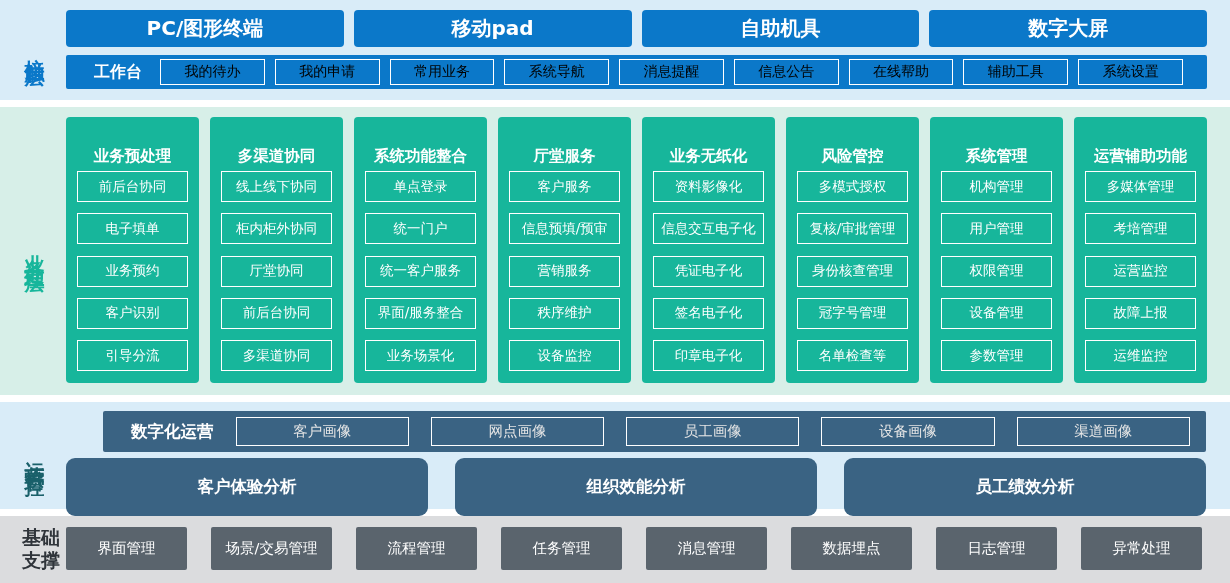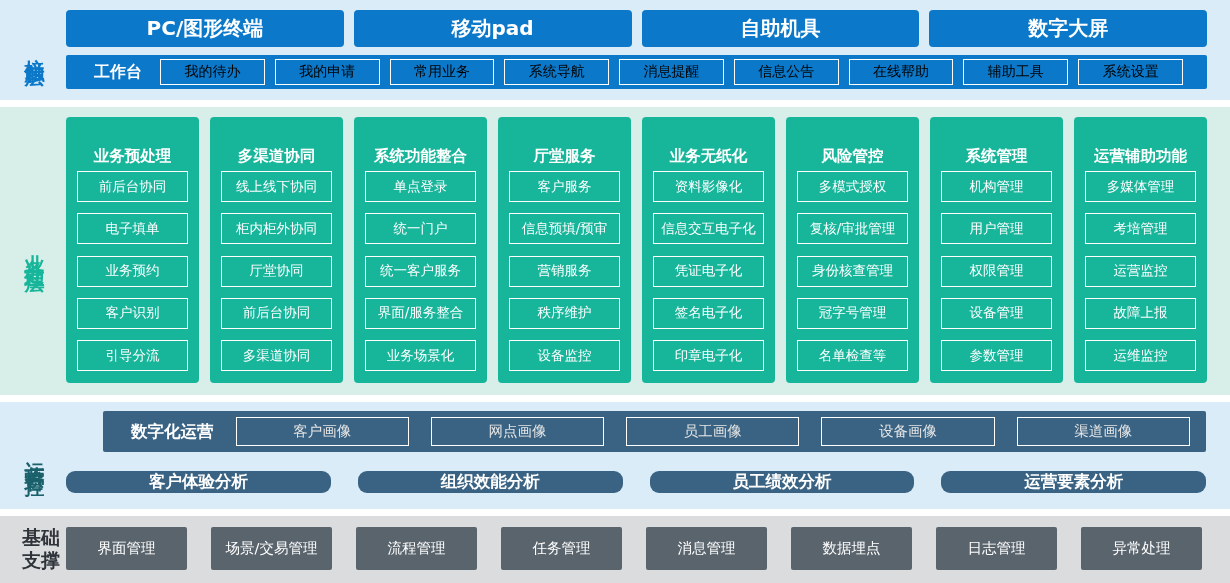--- a/index.html
+++ b/index.html
@@ -96,22 +96,22 @@
     color:#fff; font-weight:bold; font-size:16.5px;
     margin:0 22px 0 28px; white-space:nowrap;
   }
   .digital-items { flex:1; display:flex; gap:22px; height:29px; }
   .digital-item {
     flex:1; border:1px solid #fff; color:#e5e5e5; font-size:14.5px;
     display:flex; align-items:center; justify-content:center;
     white-space:nowrap;
   }
   .analysis-row {
-    position:absolute; left:66px; right:24px; top:56px; height:48px;
-    display:flex; gap:27px;align-items:center;
+    position:absolute; left:66px; right:24px; top:56px; height:58px;
+    display:flex; gap:27px;
   }
   .analysis-item {
     flex:1; background:#3a6383; border-radius:9px;
     color:#fff; font-weight:bold; font-size:16.5px;
     display:flex; align-items:center; justify-content:center;
     white-space:nowrap;
   }
 
   
   .foundation-items {
@@ -317,21 +317,20 @@
       </div>
   </div>
   <div class="analysis-row">
 
       <div class="analysis-item">客户体验分析</div>
 
       <div class="analysis-item">组织效能分析</div>
 
       <div class="analysis-item">员工绩效分析</div>
 
-      <div class="analysis-item">运营要素分析</div>
     </div>
 </div>
 
 <div class="section sec-foundation">
   <div class="h-label">基础支撑</div>
   <div class="foundation-items">
 
       <div class="f-item">界面管理</div>
 
       <div class="f-item">场景/交易管理</div>

